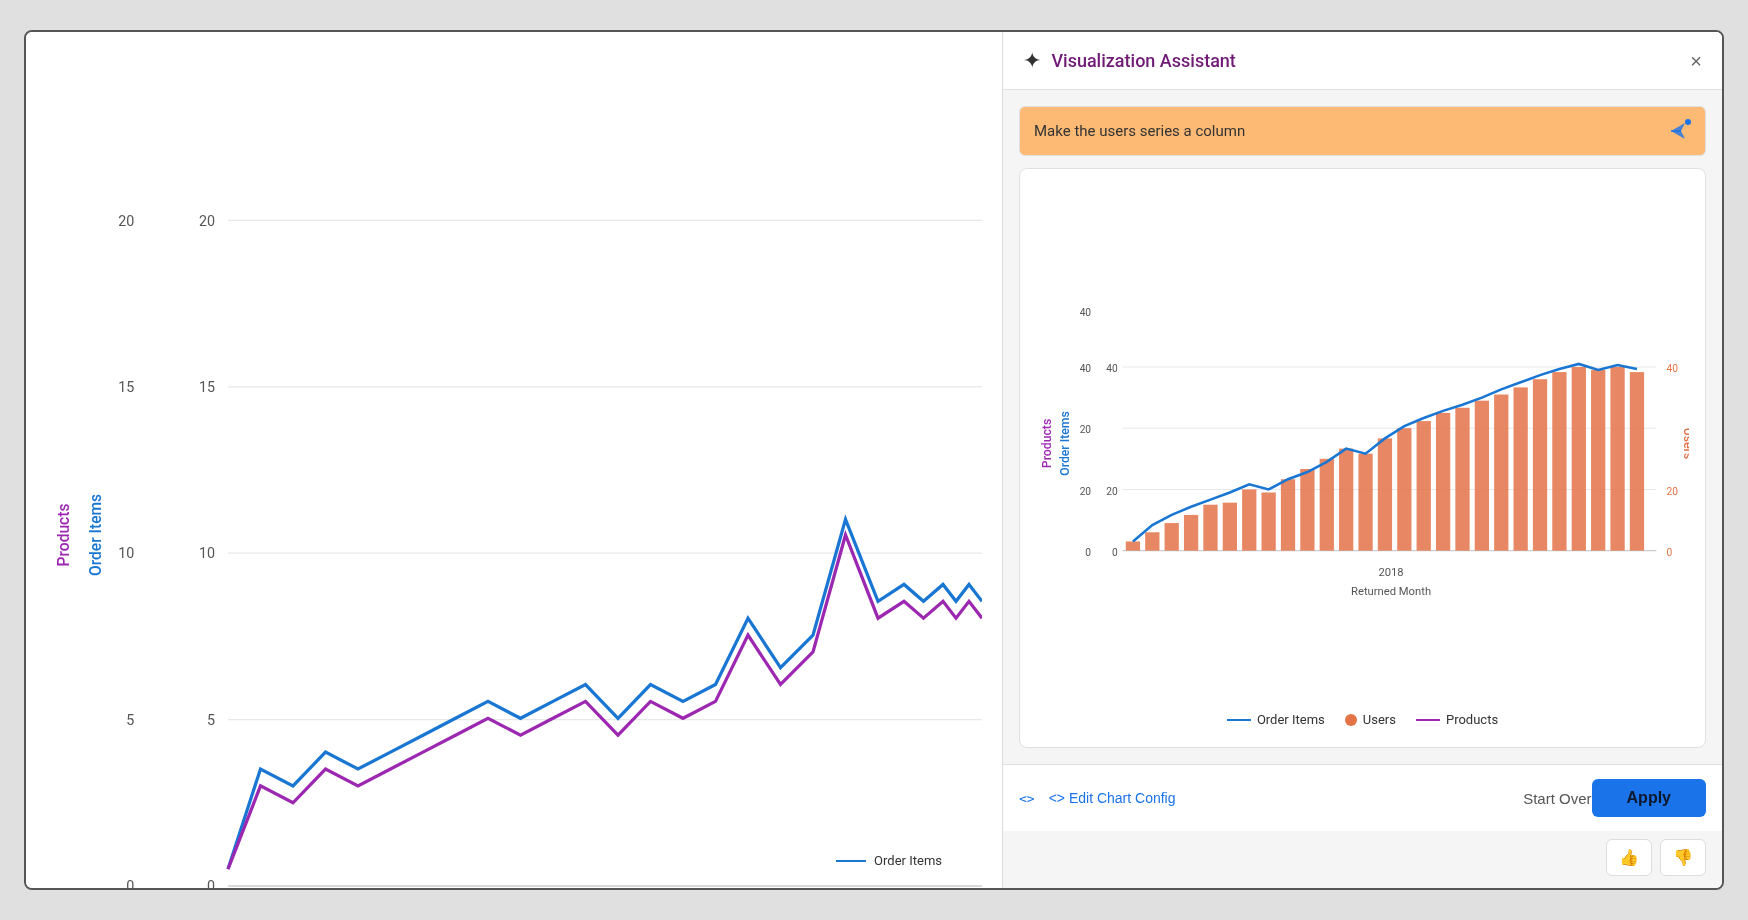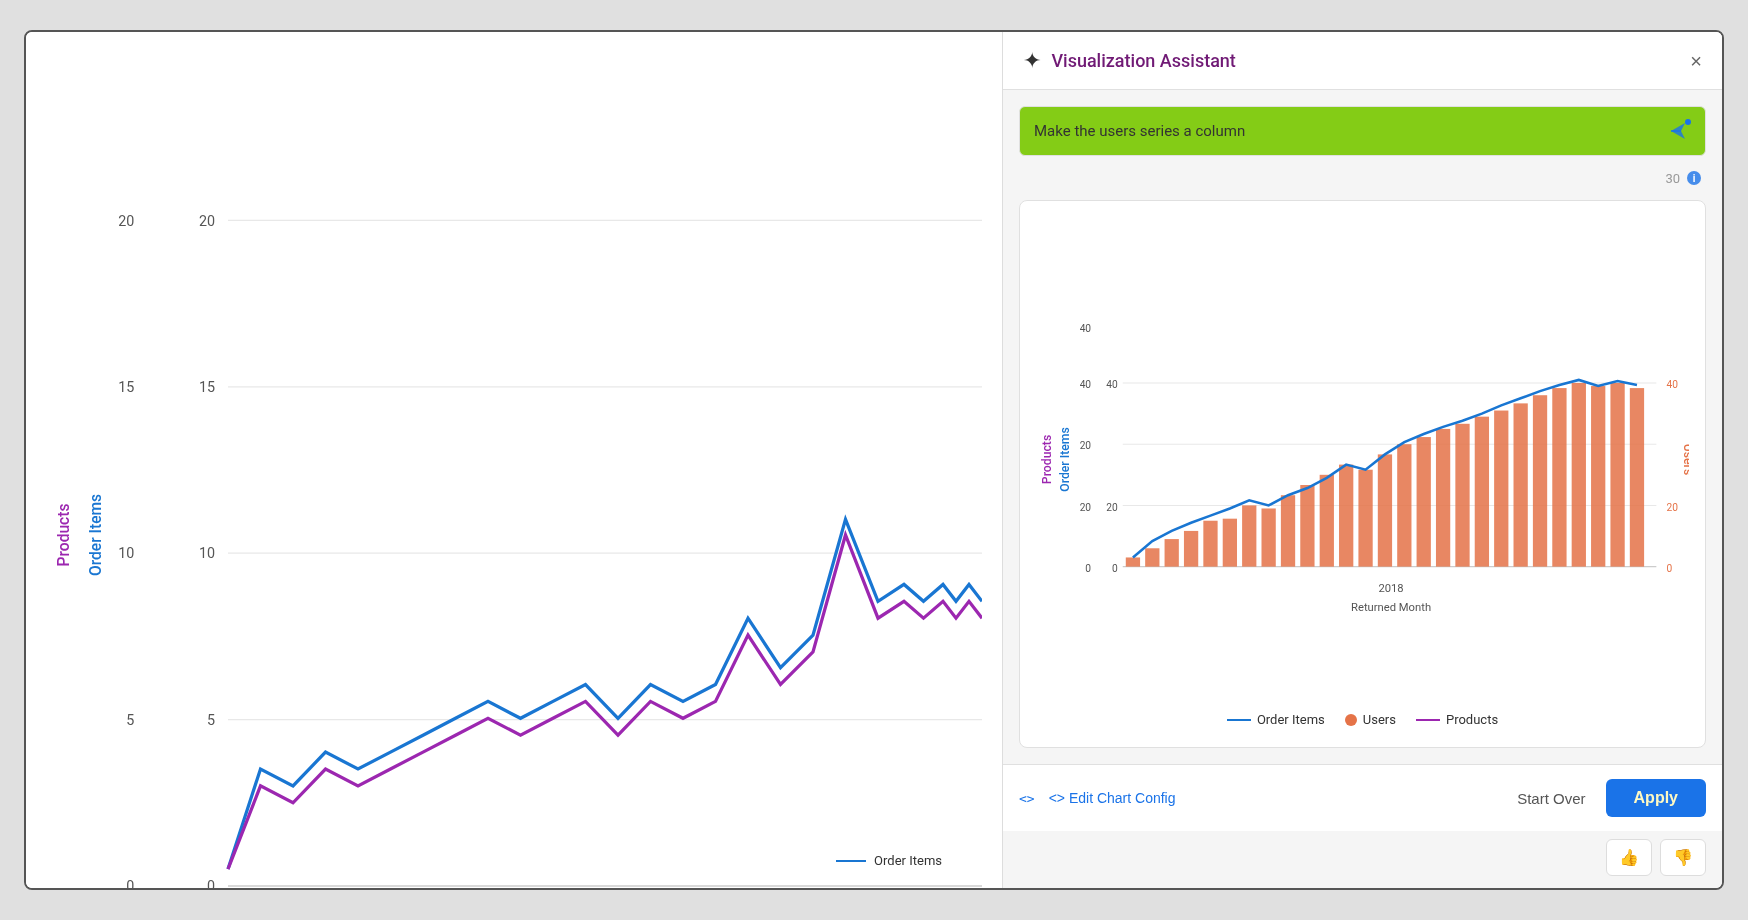--- a/index.html
+++ b/index.html
@@ -87,21 +87,21 @@
       line-height: 1;
     }
     .va-body {
       padding: 16px;
       flex: 1;
       display: flex;
       flex-direction: column;
       gap: 12px;
     }
     .va-input-row {
-      background: #84cc16;
+      background: #fdba74;
       border: 1px solid #e0e0e0;
       border-radius: 6px;
       padding: 12px 14px;
       display: flex;
       align-items: center;
       justify-content: space-between;
     }
     .va-input-text {
       font-size: 15px;
       color: #333;
@@ -173,36 +173,36 @@
       background: none;
       border: none;
       cursor: pointer;
       display: flex;
       align-items: center;
       gap: 6px;
     }
     .actions-right {
       display: flex;
       align-items: center;
-      gap: 20px;
+      gap: 0;
     }
     .start-over-btn {
       background: none;
       border: none;
       color: #555;
       font-size: 15px;
       cursor: pointer;
       font-weight: 500;
     }
     .apply-btn {
       background: #1a73e8;
-      color: #fef9c3;
+      color: #0f172a;
       border: none;
       border-radius: 6px;
-      padding: 10px 28px;
+      padding: 10px 35px;
       font-size: 16px;
       font-weight: 600;
       cursor: pointer;
     }
     .va-feedback {
       display: flex;
       justify-content: flex-end;
       gap: 8px;
       padding: 8px 16px 12px 16px;
     }
@@ -364,27 +364,20 @@
         <span class="va-input-text">Make the users series a column</span>
         <button class="va-send-btn">
           <svg width="24" height="24" viewBox="0 0 24 24" fill="none">
             <path d="M4 12l14-8-4 8 4 8z" fill="#1a73e8" opacity="0.8"></path>
             <path d="M4 12h10" stroke="#1a73e8" stroke-width="1.5"></path>
             <circle cx="21" cy="3" r="3" fill="#1a73e8"></circle>
           </svg>
         </button>
       </div>
 
-      <div class="va-counter-row">
-        <span class="va-counter">30</span>
-        <svg width="16" height="16" viewBox="0 0 16 16">
-          <circle cx="8" cy="8" r="7" fill="#1a73e8" opacity="0.8"></circle>
-          <text x="8" y="12" text-anchor="middle" fill="white" font-size="10" font-weight="bold">i</text>
-        </svg>
-      </div>
 
       <div class="va-preview-card">
         <div class="preview-chart-area">
           <svg width="100%" height="100%" viewBox="0 0 640 320" preserveAspectRatio="xMidYMid meet">
 
             <text x="15" y="160" transform="rotate(-90,15,160)" text-anchor="middle" class="axis-label-left-products" font-size="10">Products</text>
             <text x="32" y="160" transform="rotate(-90,32,160)" text-anchor="middle" class="axis-label-left-order" font-size="10">Order Items</text>
 
             <text x="54" y="270" text-anchor="end" font-size="10" fill="#555">0</text>
             <text x="54" y="210" text-anchor="end" font-size="10" fill="#555">20</text>

